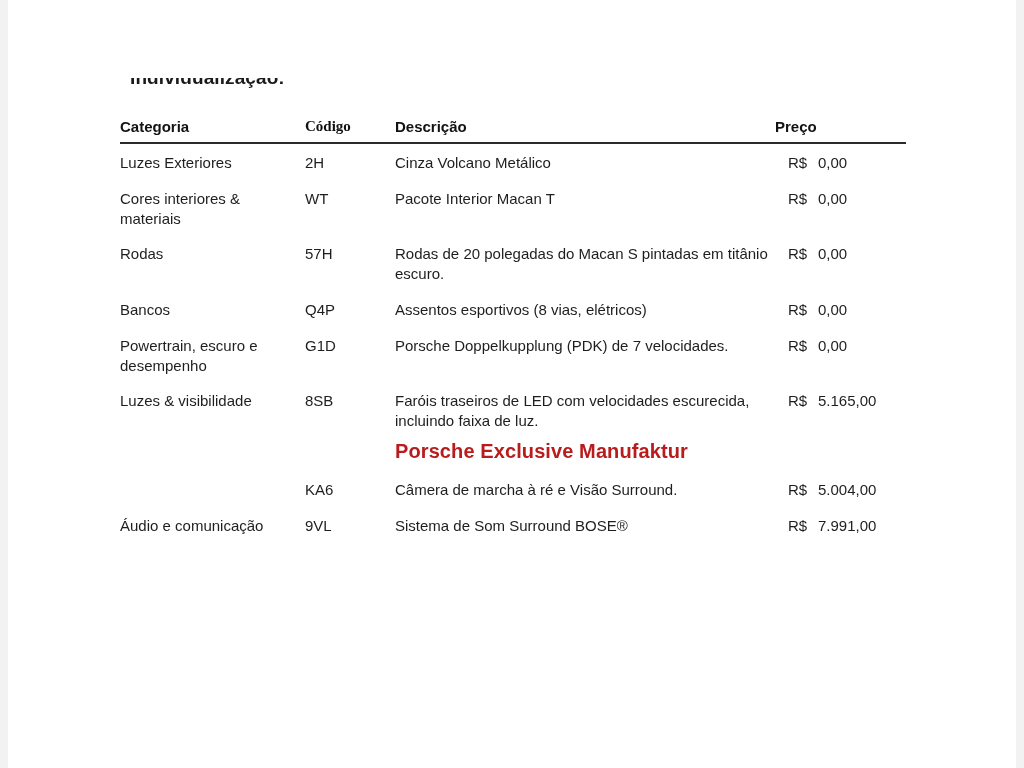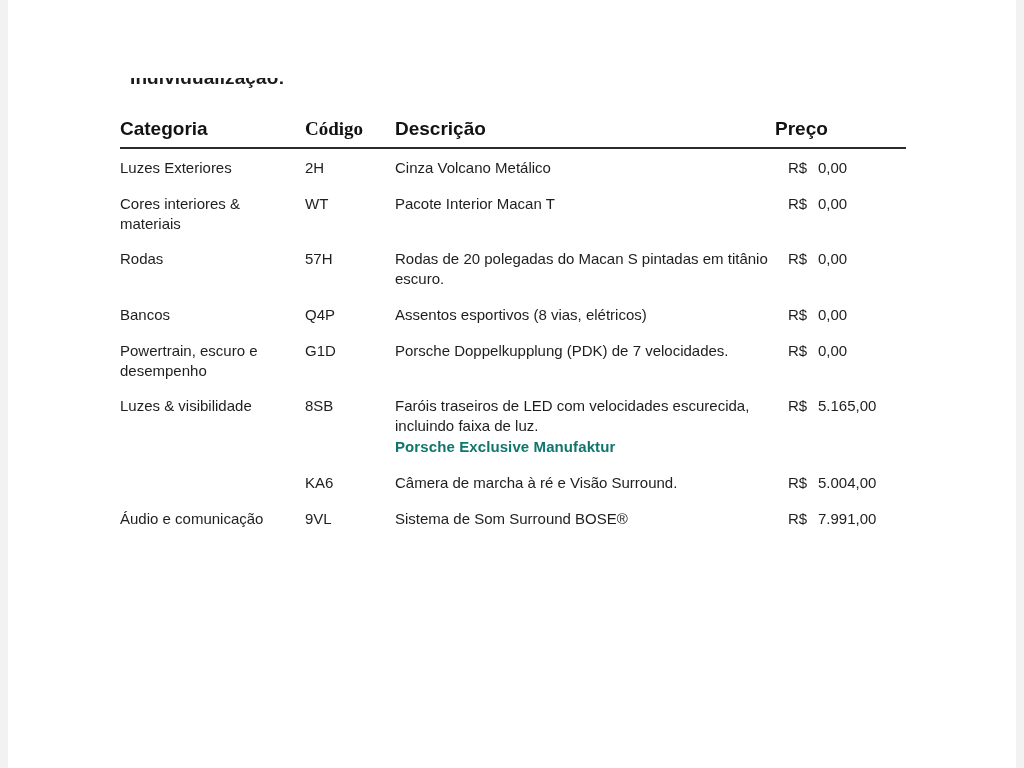--- a/index.html
+++ b/index.html
@@ -56,21 +56,21 @@
     top: -11px;
     left: 10px;
     white-space: nowrap;
   }
   table.spec {
     border-collapse: collapse;
     width: 786px;
     margin-top: 14px;
   }
   table.spec thead th {
-    font-size: 19px;
+    font-size: 15px;
     font-weight: bold;
     color: #121212;
     text-align: left;
     padding: 0 0 7px 0;
     border-bottom: 2px solid #2b2b2b;
     vertical-align: bottom;
   }
   th.col-cat { width: 185px; }
   th.col-cod { width: 90px; font-family: Liberation Serif, serif; }
   th.col-desc { width: 380px; }
@@ -99,24 +99,24 @@
     display: inline-block;
     width: 30px;
   }
   .preco-val {
     display: inline-block;
     width: 84px;
     text-align: left;
   }
   .sub-note {
     display: block;
-    margin-top: 1px;
-    font-size: 15px;
+    margin-top: 7px;
+    font-size: 20px;
     font-weight: bold;
-    color: #0f766e;
+    color: #b91c1c;
     letter-spacing: 0.1px;
   }
   tr.tight td { padding-top: 7px; }
 </style>
 </head>
 <body>
 
 <div class="page">
   <div class="edge-band-left"></div>
   <div class="edge-band-right"></div>

